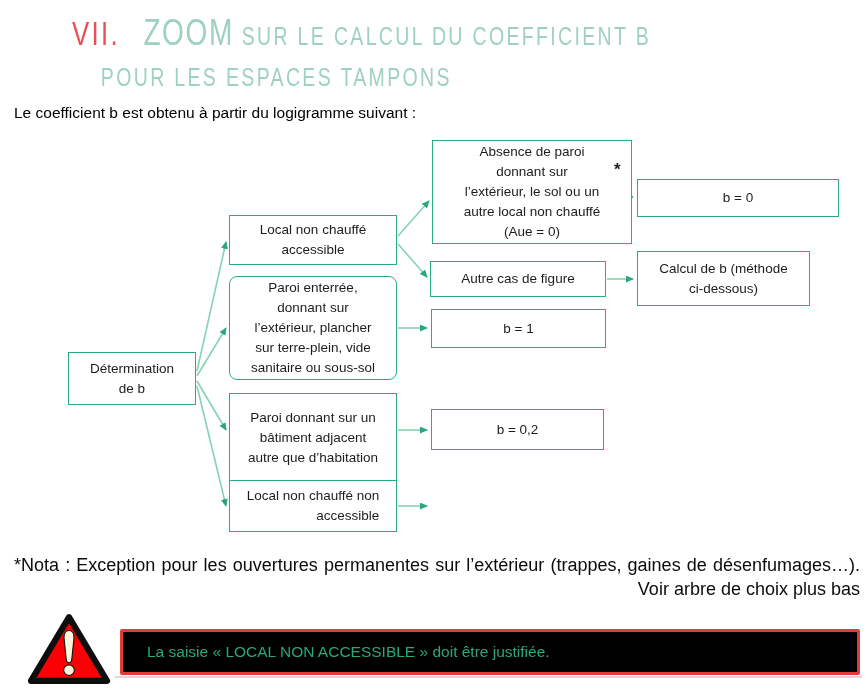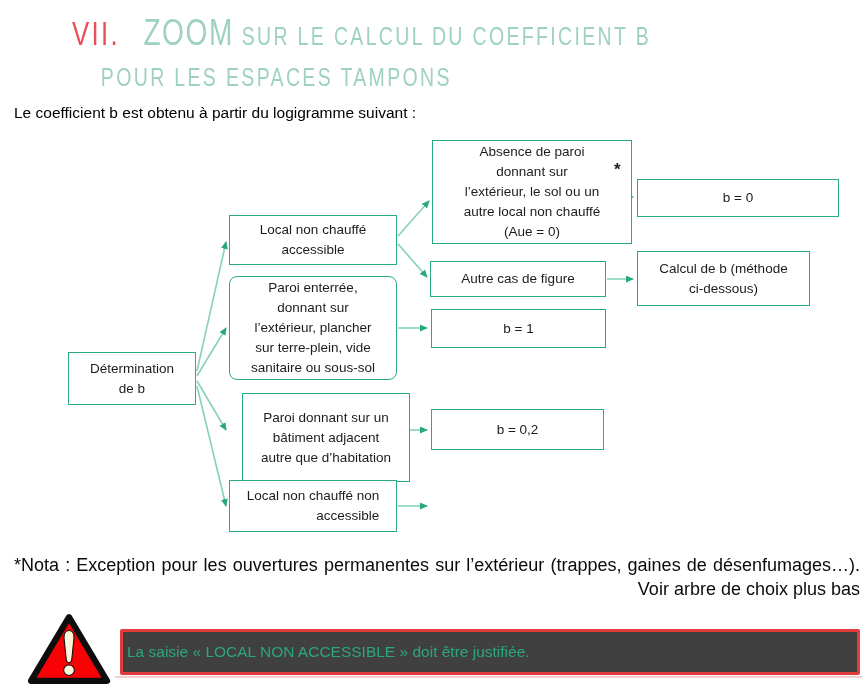--- a/index.html
+++ b/index.html
@@ -78,21 +78,21 @@
     text-align: center;
     font-size: 13.5px;
     line-height: 20px;
     color: #1c1c1c;
     white-space: pre-line;
     padding: 2px 4px;
   }
   .node-det        { left: 68px;  top: 352px; width: 128px; height: 53px; }
   .node-local-acc  { left: 229px; top: 215px; width: 168px; height: 50px; }
   .node-enterree   { left: 229px; top: 276px; width: 168px; height: 104px; border-radius: 8px; }
-  .node-batiment   { left: 242px; top: 393px; width: 168px; height: 89px; }
+  .node-batiment   { left: 229px; top: 393px; width: 168px; height: 89px; }
   .node-non-acc    { left: 229px; top: 480px; width: 168px; height: 52px; text-align: right; }
   .node-absence    { left: 432px; top: 140px; width: 200px; height: 104px; }
   .node-autre      { left: 430px; top: 261px; width: 176px; height: 36px; }
   .node-b1         { left: 431px; top: 309px; width: 175px; height: 39px; }
   .node-b02        { left: 431px; top: 409px; width: 173px; height: 41px; }
   .node-valeur     { left: 431px; top: 481px; width: 175px; height: 51px; }
   .node-b0         { left: 637px; top: 179px; width: 202px; height: 38px; }
   .node-calcul     { left: 637px; top: 251px; width: 173px; height: 55px; }
 
   .flow-asterisk {
@@ -130,22 +130,22 @@
   .warning-box {
     position: absolute;
     left: 120px;
     top: 629px;
     width: 740px;
     height: 46px;
     border: 3px solid #e23b3b;
     border-radius: 2px;
     display: flex;
     align-items: center;
-    padding-left: 4px;
-    background: #404040;
+    padding-left: 24px;
+    background: #000000;
   }
   .warning-text {
     font-size: 15.5px;
     color: #2aa87c;
   }
   .next-box-hint {
     position: absolute;
     left: 115px;
     top: 676px;
     width: 747px;

